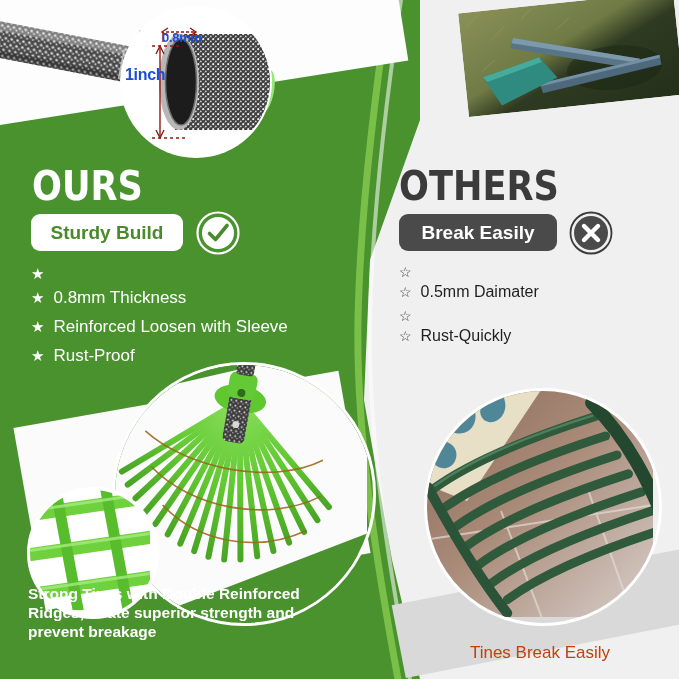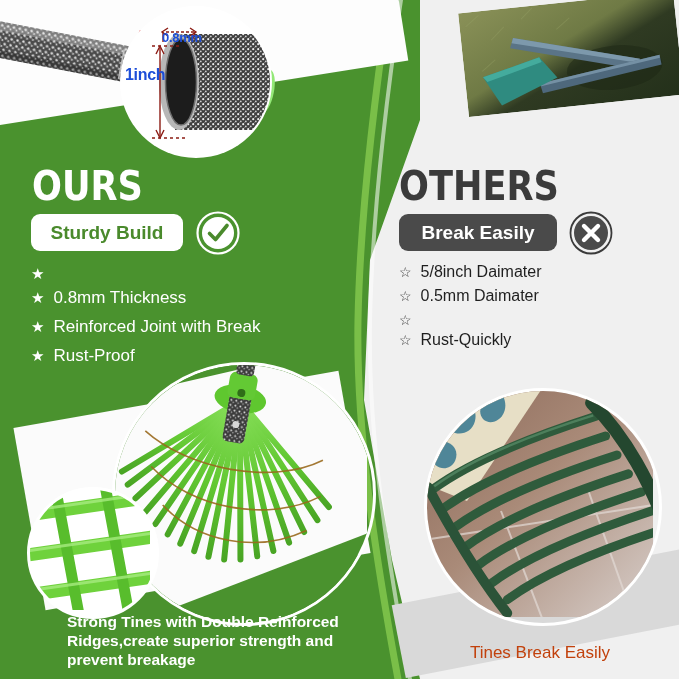--- a/index.html
+++ b/index.html
@@ -69,22 +69,22 @@
   .bullet-hollow{color:#3a3a3a;font-size:14px;margin-top:4px;}
 
   
   .prod-white{position:absolute;left:27px;top:398px;width:330px;height:185px;background:#fbfbfb;
               transform:rotate(-10deg);transform-origin:50% 50%;}
   .prod-circle{position:absolute;left:112px;top:362px;width:258px;height:258px;border-radius:50%;
                border:3px solid #ffffff;overflow:hidden;}
   .detail-circle{position:absolute;left:27px;top:487px;width:126px;height:126px;border-radius:50%;
                border:3px solid #ffffff;overflow:hidden;background:#ffffff;}
 
-  .cap-ours{position:absolute;left:28px;top:612px;width:312px;color:#ffffff;font-size:15.5px;
-            font-weight:bold;line-height:19px;margin-left:39px;}
+  .cap-ours{position:absolute;left:28px;top:584px;width:312px;color:#ffffff;font-size:15.5px;
+            font-weight:bold;line-height:19px;}
 
   
   .gray-band{position:absolute;left:396px;top:576px;width:300px;height:74px;background:#d9d9d9;
              transform:rotate(-11deg);transform-origin:50% 50%;}
   .broken-circle{position:absolute;left:424px;top:388px;width:232px;height:232px;border-radius:50%;
              border:3px solid #ffffff;overflow:hidden;}
   .cap-others{position:absolute;left:404px;top:643px;width:272px;text-align:center;
               color:#c2410c;font-size:17px;}
 
   svg{display:block;}
@@ -241,21 +241,21 @@
   <ul class="flist flist-ours">
     <li>
       <span class="bullet bullet-solid">★</span>
     </li>
     <li>
       <span class="bullet bullet-solid">★</span>
       <span>0.8mm Thickness</span>
     </li>
     <li>
       <span class="bullet bullet-solid">★</span>
-      <span>Reinforced Joint with Break</span>
+      <span>Reinforced Loosen with Sleeve</span>
     </li>
     <li>
       <span class="bullet bullet-solid">★</span>
       <span>Rust-Proof</span>
     </li>
   </ul>
 
   <div class="h-others">OTHERS</div>
 
   <div class="pill pill-others">
@@ -266,21 +266,20 @@
     <svg width="44" height="44" viewBox="0 0 44 44">
       <circle cx="22" cy="22" r="20.5" fill="none" stroke="#3a3a3a" stroke-width="1.8"></circle>
       <circle cx="22" cy="22" r="17" fill="#4a4a4a"></circle>
       <path d="M15,15 L29,29 M29,15 L15,29" stroke="#ffffff" stroke-width="4.4" stroke-linecap="round"></path>
     </svg>
   </div>
 
   <ul class="flist flist-others">
     <li>
       <span class="bullet bullet-hollow">☆</span>
-      <span>5/8inch Daimater</span>
     </li>
     <li>
       <span class="bullet bullet-hollow">☆</span>
       <span>0.5mm Daimater</span>
     </li>
     <li>
       <span class="bullet bullet-hollow">☆</span>
     </li>
     <li>
       <span class="bullet bullet-hollow">☆</span>

